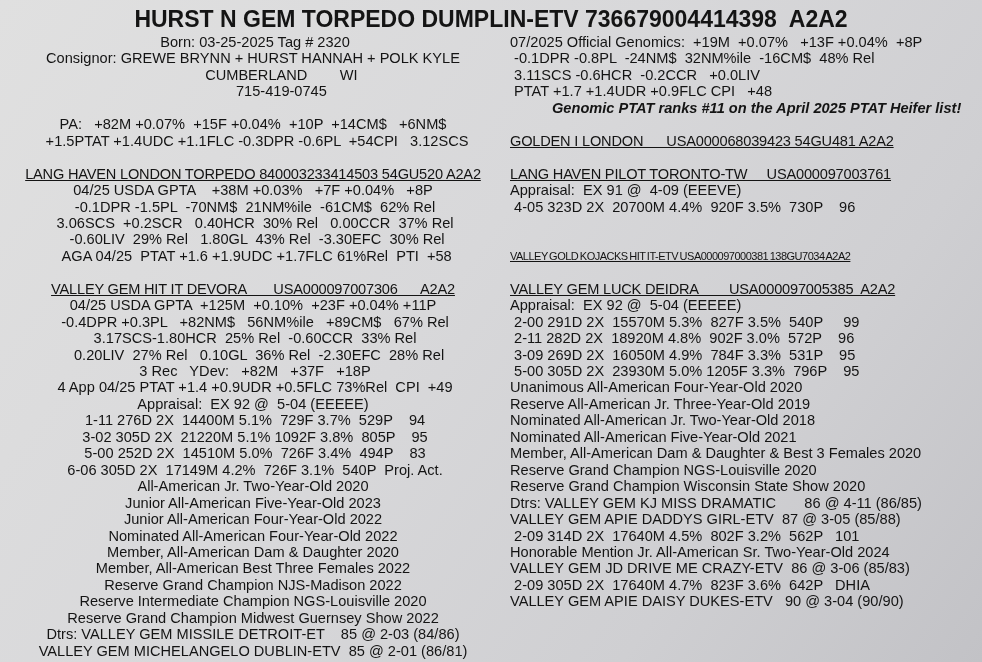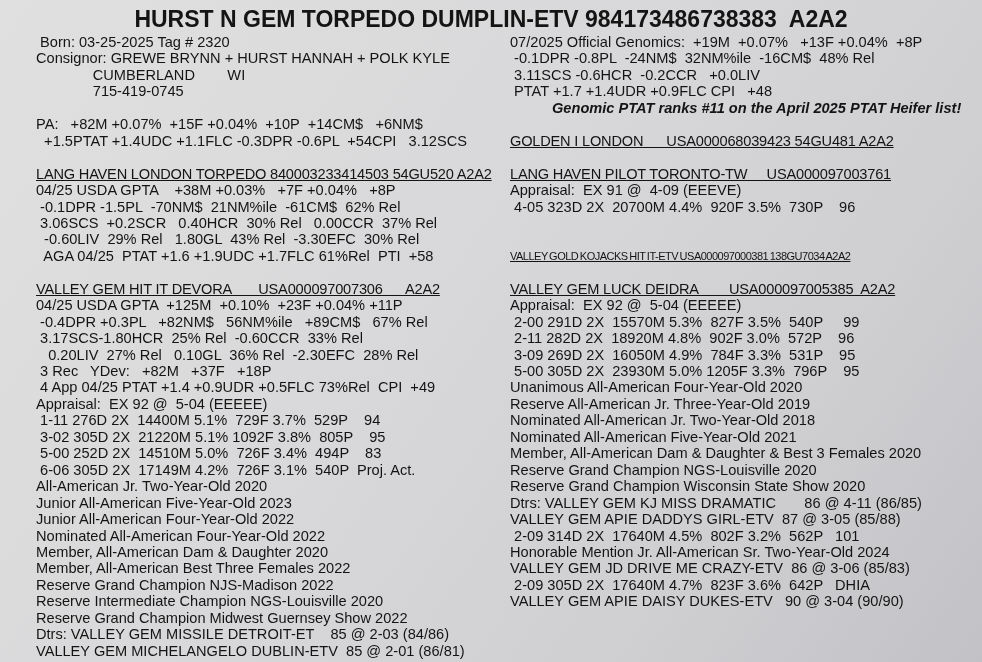--- a/index.html
+++ b/index.html
@@ -14,28 +14,28 @@
     position:absolute; top:6px; left:0; width:982px;
     text-align:center;
     font-size:23px; font-weight:bold;
     white-space:pre;
   }
   .col {
     position:absolute; top:34px;
     font-size:14.6px; line-height:16.45px;
     white-space:pre;
   }
-  .col-left  { left:36px;  width:462px; }
+  .col-left  { left:22px;  width:462px;text-align:center; }
   .col-right { left:510px; width:490px; }
   .line { min-height:16.45px; }
   .header { font-weight:normal; text-decoration:underline; letter-spacing:-0.2px; }
   .italic { }
   .bolditalic { font-weight:bold; font-style:italic;margin-left:42px; }
   .tight { font-weight:normal; text-decoration:underline; font-size:11px; letter-spacing:-0.5px; word-spacing:-1px; }
 </style>
 </head>
 <body>
 
-<div class="page-title">HURST N GEM TORPEDO DUMPLIN-ETV 984173486738383  A2A2</div>
+<div class="page-title">HURST N GEM TORPEDO DUMPLIN-ETV 736679004414398  A2A2</div>
 
 <div class="col col-left"><div class="line"> Born: 03-25-2025 Tag # 2320</div><div class="line">Consignor: GREWE BRYNN + HURST HANNAH + POLK KYLE</div><div class="line">              CUMBERLAND        WI</div><div class="line">              715-419-0745</div><div class="line"></div><div class="line">PA:   +82M +0.07%  +15F +0.04%  +10P  +14CM$   +6NM$</div><div class="line">  +1.5PTAT +1.4UDC +1.1FLC -0.3DPR -0.6PL  +54CPI   3.12SCS</div><div class="line"></div><div class="line header">LANG HAVEN LONDON TORPEDO 840003233414503 54GU520 A2A2</div><div class="line">04/25 USDA GPTA    +38M +0.03%   +7F +0.04%   +8P</div><div class="line"> -0.1DPR -1.5PL  -70NM$  21NM%ile  -61CM$  62% Rel</div><div class="line"> 3.06SCS  +0.2SCR   0.40HCR  30% Rel   0.00CCR  37% Rel</div><div class="line">  -0.60LIV  29% Rel   1.80GL  43% Rel  -3.30EFC  30% Rel</div><div class="line">  AGA 04/25  PTAT +1.6 +1.9UDC +1.7FLC 61%Rel  PTI  +58</div><div class="line"></div><div class="line header">VALLEY GEM HIT IT DEVORA       USA000097007306      A2A2</div><div class="line">04/25 USDA GPTA  +125M  +0.10%  +23F +0.04% +11P</div><div class="line"> -0.4DPR +0.3PL   +82NM$   56NM%ile   +89CM$   67% Rel</div><div class="line"> 3.17SCS-1.80HCR  25% Rel  -0.60CCR  33% Rel</div><div class="line">   0.20LIV  27% Rel   0.10GL  36% Rel  -2.30EFC  28% Rel</div><div class="line"> 3 Rec   YDev:   +82M   +37F   +18P</div><div class="line"> 4 App 04/25 PTAT +1.4 +0.9UDR +0.5FLC 73%Rel  CPI  +49</div><div class="line">Appraisal:  EX 92 @  5-04 (EEEEE)</div><div class="line"> 1-11 276D 2X  14400M 5.1%  729F 3.7%  529P    94</div><div class="line"> 3-02 305D 2X  21220M 5.1% 1092F 3.8%  805P    95</div><div class="line"> 5-00 252D 2X  14510M 5.0%  726F 3.4%  494P    83</div><div class="line"> 6-06 305D 2X  17149M 4.2%  726F 3.1%  540P  Proj. Act.</div><div class="line italic">All-American Jr. Two-Year-Old 2020</div><div class="line italic">Junior All-American Five-Year-Old 2023</div><div class="line italic">Junior All-American Four-Year-Old 2022</div><div class="line italic">Nominated All-American Four-Year-Old 2022</div><div class="line italic">Member, All-American Dam &amp; Daughter 2020</div><div class="line italic">Member, All-American Best Three Females 2022</div><div class="line italic">Reserve Grand Champion NJS-Madison 2022</div><div class="line italic">Reserve Intermediate Champion NGS-Louisville 2020</div><div class="line italic">Reserve Grand Champion Midwest Guernsey Show 2022</div><div class="line">Dtrs: VALLEY GEM MISSILE DETROIT-ET    85 @ 2-03 (84/86)</div><div class="line">VALLEY GEM MICHELANGELO DUBLIN-ETV  85 @ 2-01 (86/81)</div></div>
 
 <div class="col col-right"><div class="line">07/2025 Official Genomics:  +19M  +0.07%   +13F +0.04%  +8P</div><div class="line"> -0.1DPR -0.8PL  -24NM$  32NM%ile  -16CM$  48% Rel</div><div class="line"> 3.11SCS -0.6HCR  -0.2CCR   +0.0LIV</div><div class="line"> PTAT +1.7 +1.4UDR +0.9FLC CPI   +48</div><div class="line bolditalic">Genomic PTAT ranks #11 on the April 2025 PTAT Heifer list!</div><div class="line"></div><div class="line header">GOLDEN I LONDON      USA000068039423 54GU481 A2A2</div><div class="line"></div><div class="line header">LANG HAVEN PILOT TORONTO-TW     USA000097003761</div><div class="line">Appraisal:  EX 91 @  4-09 (EEEVE)</div><div class="line"> 4-05 323D 2X  20700M 4.4%  920F 3.5%  730P    96</div><div class="line"></div><div class="line"></div><div class="line tight">VALLEY GOLD KOJACKS HIT IT-ETV USA000097000381 138GU7034 A2A2</div><div class="line"></div><div class="line header">VALLEY GEM LUCK DEIDRA        USA000097005385  A2A2</div><div class="line">Appraisal:  EX 92 @  5-04 (EEEEE)</div><div class="line"> 2-00 291D 2X  15570M 5.3%  827F 3.5%  540P     99</div><div class="line"> 2-11 282D 2X  18920M 4.8%  902F 3.0%  572P    96</div><div class="line"> 3-09 269D 2X  16050M 4.9%  784F 3.3%  531P    95</div><div class="line"> 5-00 305D 2X  23930M 5.0% 1205F 3.3%  796P    95</div><div class="line italic">Unanimous All-American Four-Year-Old 2020</div><div class="line italic">Reserve All-American Jr. Three-Year-Old 2019</div><div class="line italic">Nominated All-American Jr. Two-Year-Old 2018</div><div class="line italic">Nominated All-American Five-Year-Old 2021</div><div class="line italic">Member, All-American Dam &amp; Daughter &amp; Best 3 Females 2020</div><div class="line italic">Reserve Grand Champion NGS-Louisville 2020</div><div class="line italic">Reserve Grand Champion Wisconsin State Show 2020</div><div class="line">Dtrs: VALLEY GEM KJ MISS DRAMATIC       86 @ 4-11 (86/85)</div><div class="line">VALLEY GEM APIE DADDYS GIRL-ETV  87 @ 3-05 (85/88)</div><div class="line"> 2-09 314D 2X  17640M 4.5%  802F 3.2%  562P   101</div><div class="line italic">Honorable Mention Jr. All-American Sr. Two-Year-Old 2024</div><div class="line">VALLEY GEM JD DRIVE ME CRAZY-ETV  86 @ 3-06 (85/83)</div><div class="line"> 2-09 305D 2X  17640M 4.7%  823F 3.6%  642P   DHIA</div><div class="line">VALLEY GEM APIE DAISY DUKES-ETV   90 @ 3-04 (90/90)</div></div>
 
 </body></html>

